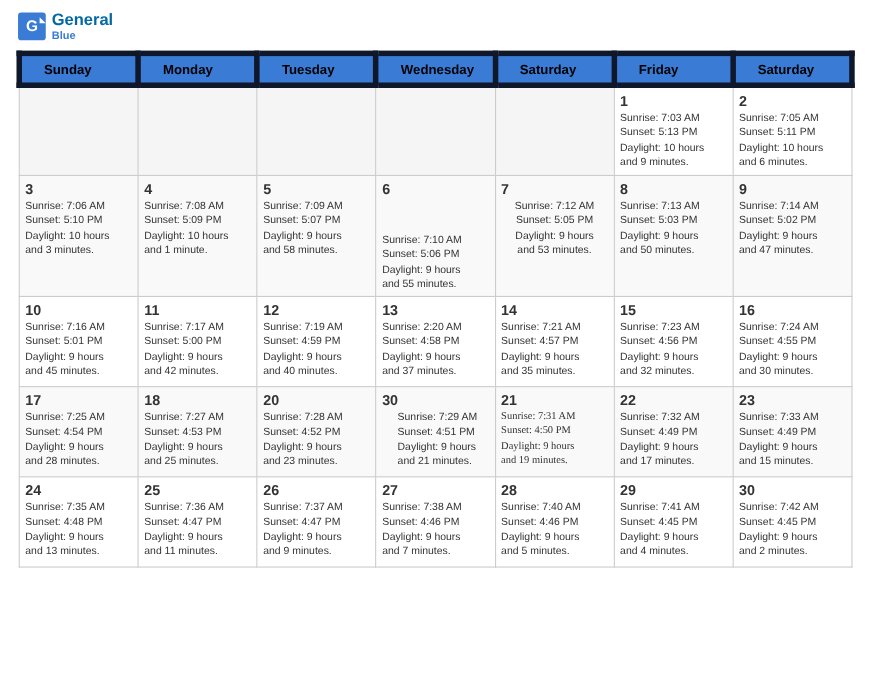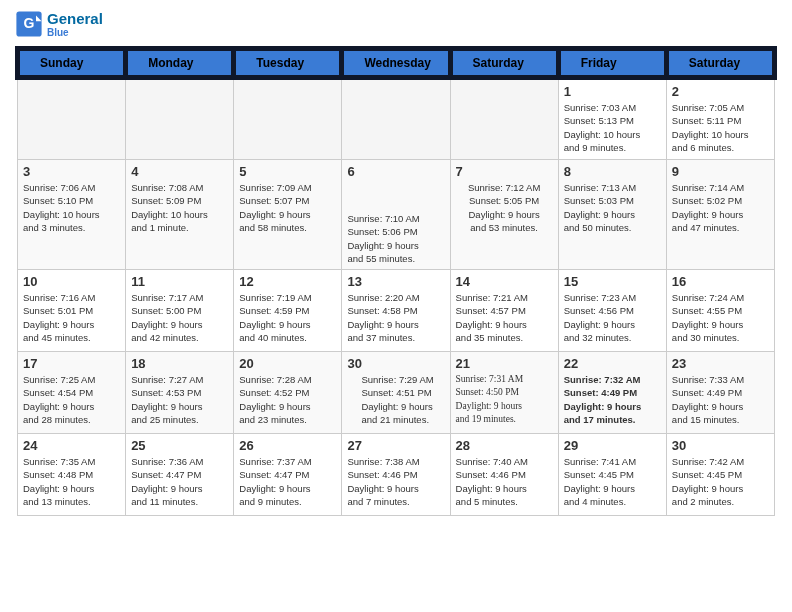--- a/index.html
+++ b/index.html
@@ -270,21 +270,21 @@
           </td>
           <td>
             <span class="day-number">21</span>
             <div class="day-info" style="white-space: pre-line; font-family: Liberation Serif, serif;">Sunrise: 7:31 AM
 Sunset: 4:50 PM
 Daylight: 9 hours
 and 19 minutes.</div>
           </td>
           <td>
             <span class="day-number">22</span>
-            <div class="day-info" style="white-space: pre-line; font-weight: bold;">Sunrise: 7:32 AM
+            <div class="day-info" style="white-space: pre-line;">Sunrise: 7:32 AM
 Sunset: 4:49 PM
 Daylight: 9 hours
 and 17 minutes.</div>
           </td>
           <td>
             <span class="day-number">23</span>
             <div class="day-info" style="white-space: pre-line;">Sunrise: 7:33 AM
 Sunset: 4:49 PM
 Daylight: 9 hours
 and 15 minutes.</div>

